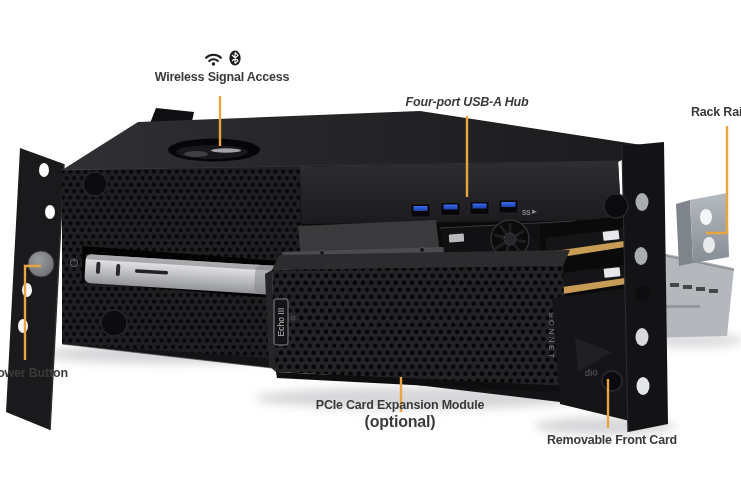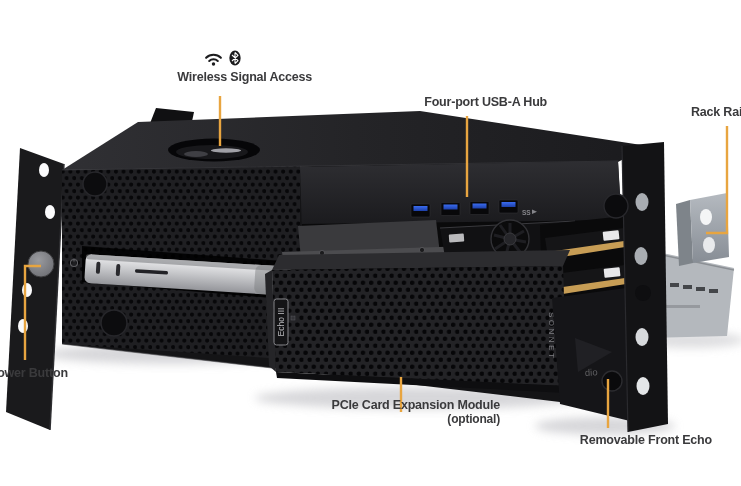--- a/index.html
+++ b/index.html
@@ -1,22 +1,22 @@
 <!DOCTYPE html>
 <html style="--label-color: #3A3A3C;"><head>
 <meta charset="utf-8">
 <style>
   html,body{margin:0;padding:0;background:#fff;}
   .stage{position:relative;width:741px;height:486px;background:#ffffff;overflow:hidden;
          font-family:"Liberation Sans",sans-serif;}
   .scene{position:absolute;left:0;top:0;}
   .callout{position:absolute;color:var(--label-color,#3a3a3c);font-weight:700;
            font-size:12.5px;letter-spacing:-0.2px;line-height:1.15;white-space:nowrap;}
-  .callout .sub{font-size:12px;font-weight:700;margin-top:1px;}
-  .center{text-align:right;}
+  .callout .sub{font-size:16px;font-weight:700;margin-top:1px;}
+  .center{text-align:center;}
   .icons{display:flex;justify-content:center;align-items:flex-end;gap:6px;margin-bottom:4px;}
 </style>
 </head>
 <body>
 
 <div class="stage">
 
 <svg class="scene" width="741" height="486" viewBox="0 0 741 486">
   <defs>
     <pattern id="perf" width="7.6" height="13" patternUnits="userSpaceOnUse">
@@ -265,34 +265,34 @@
       <circle cx="12" cy="15.5" r="2.2" fill="#1c1c1e"></circle>
     </svg>
     <svg width="12" height="16" viewBox="0 0 14 18">
       <ellipse cx="7" cy="9" rx="6.6" ry="8.8" fill="#1c1c1e"></ellipse>
       <path d="M7 2.5 V15.5 M7 2.5 L10.5 6 L3.5 12.5 M7 15.5 L10.5 12 L3.5 5.5" stroke="#ffffff" stroke-width="1.3" fill="none" stroke-linejoin="round"></path>
     </svg>
   </div>
   <div>Wireless Signal Access</div>
 </div>
 
-<div class="callout center" style="left:387px;top:95px;width:160px;">
+<div class="callout center" style="left:387px;top:95px;width:160px;font-style:italic;">
   <div>Four-port USB-A Hub</div>
 </div>
 
 <div class="callout" style="left:691px;top:105px;">
   <div>Rack Rail</div>
 </div>
 
 <div class="callout" style="left:-11px;top:366px;">
   <div>Power Button</div>
 </div>
 
 <div class="callout center" style="left:300px;top:398px;width:200px;">
   <div>PCIe Card Expansion Module</div>
   <div class="sub">(optional)</div>
 </div>
 
 <div class="callout center" style="left:512px;top:433px;width:200px;">
-  <div>Removable Front Echo</div>
+  <div>Removable Front Card</div>
 </div>
 
 </div>
 
 </body></html>

